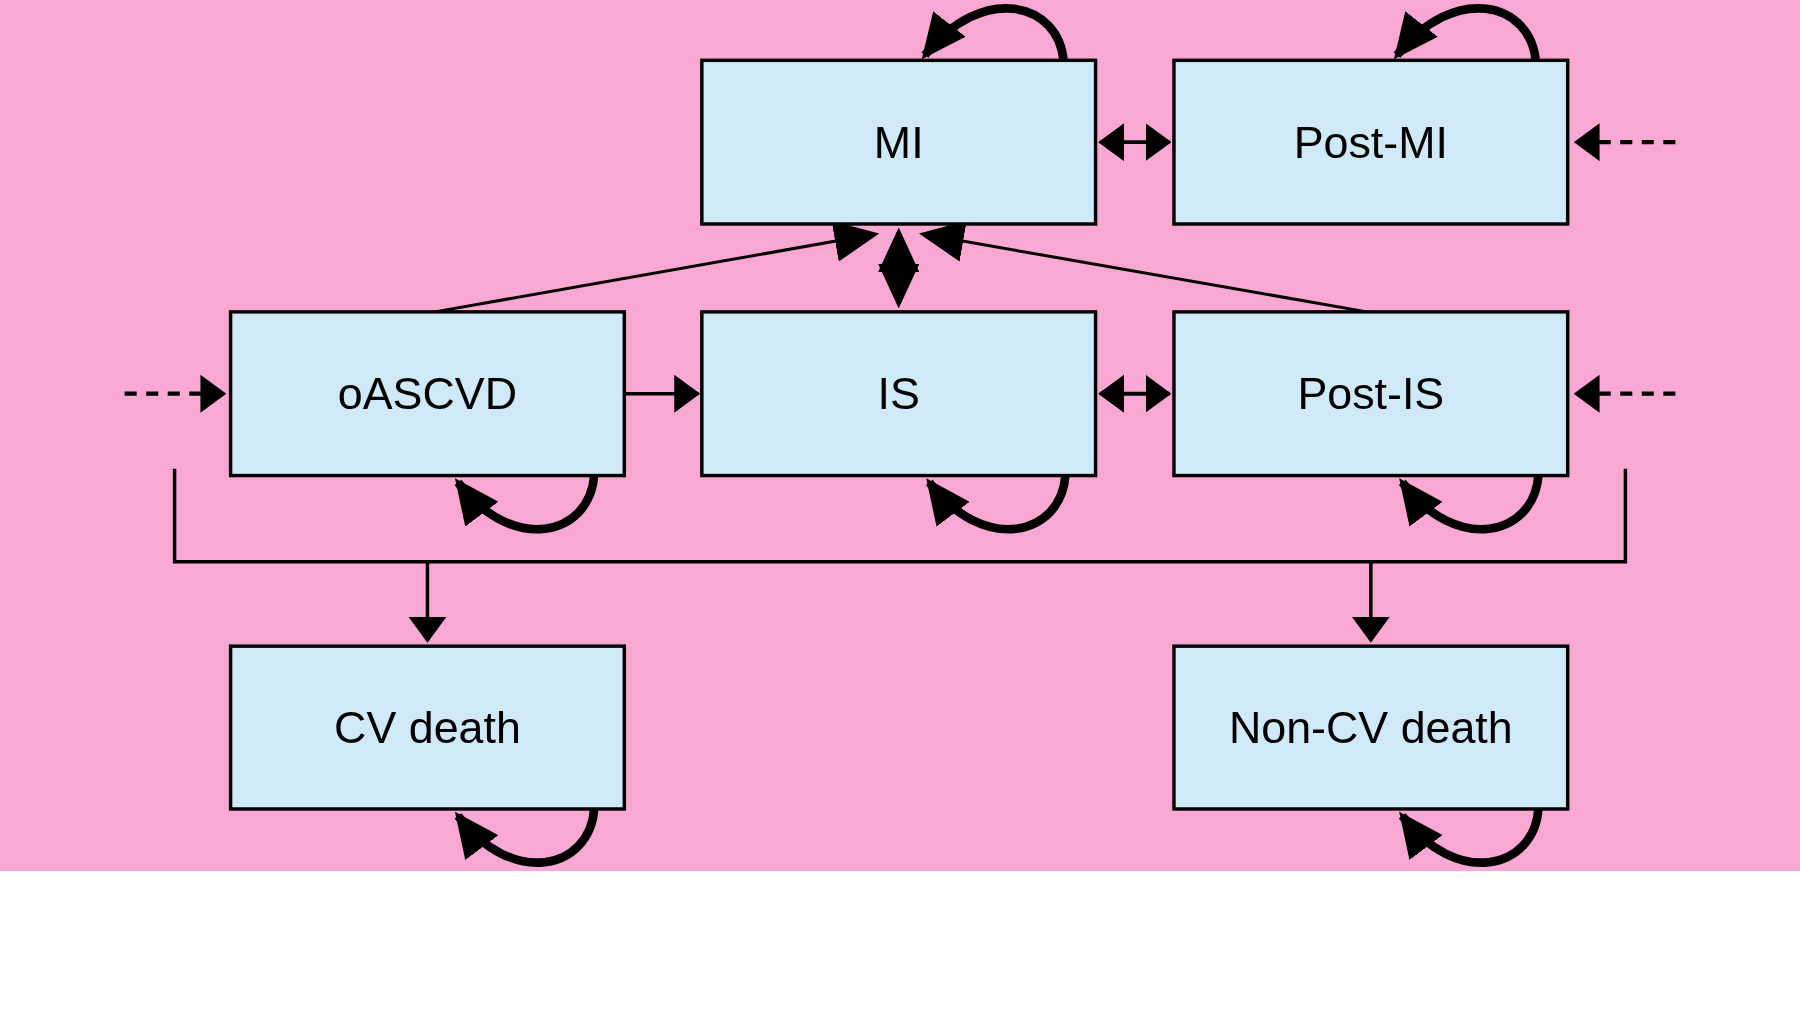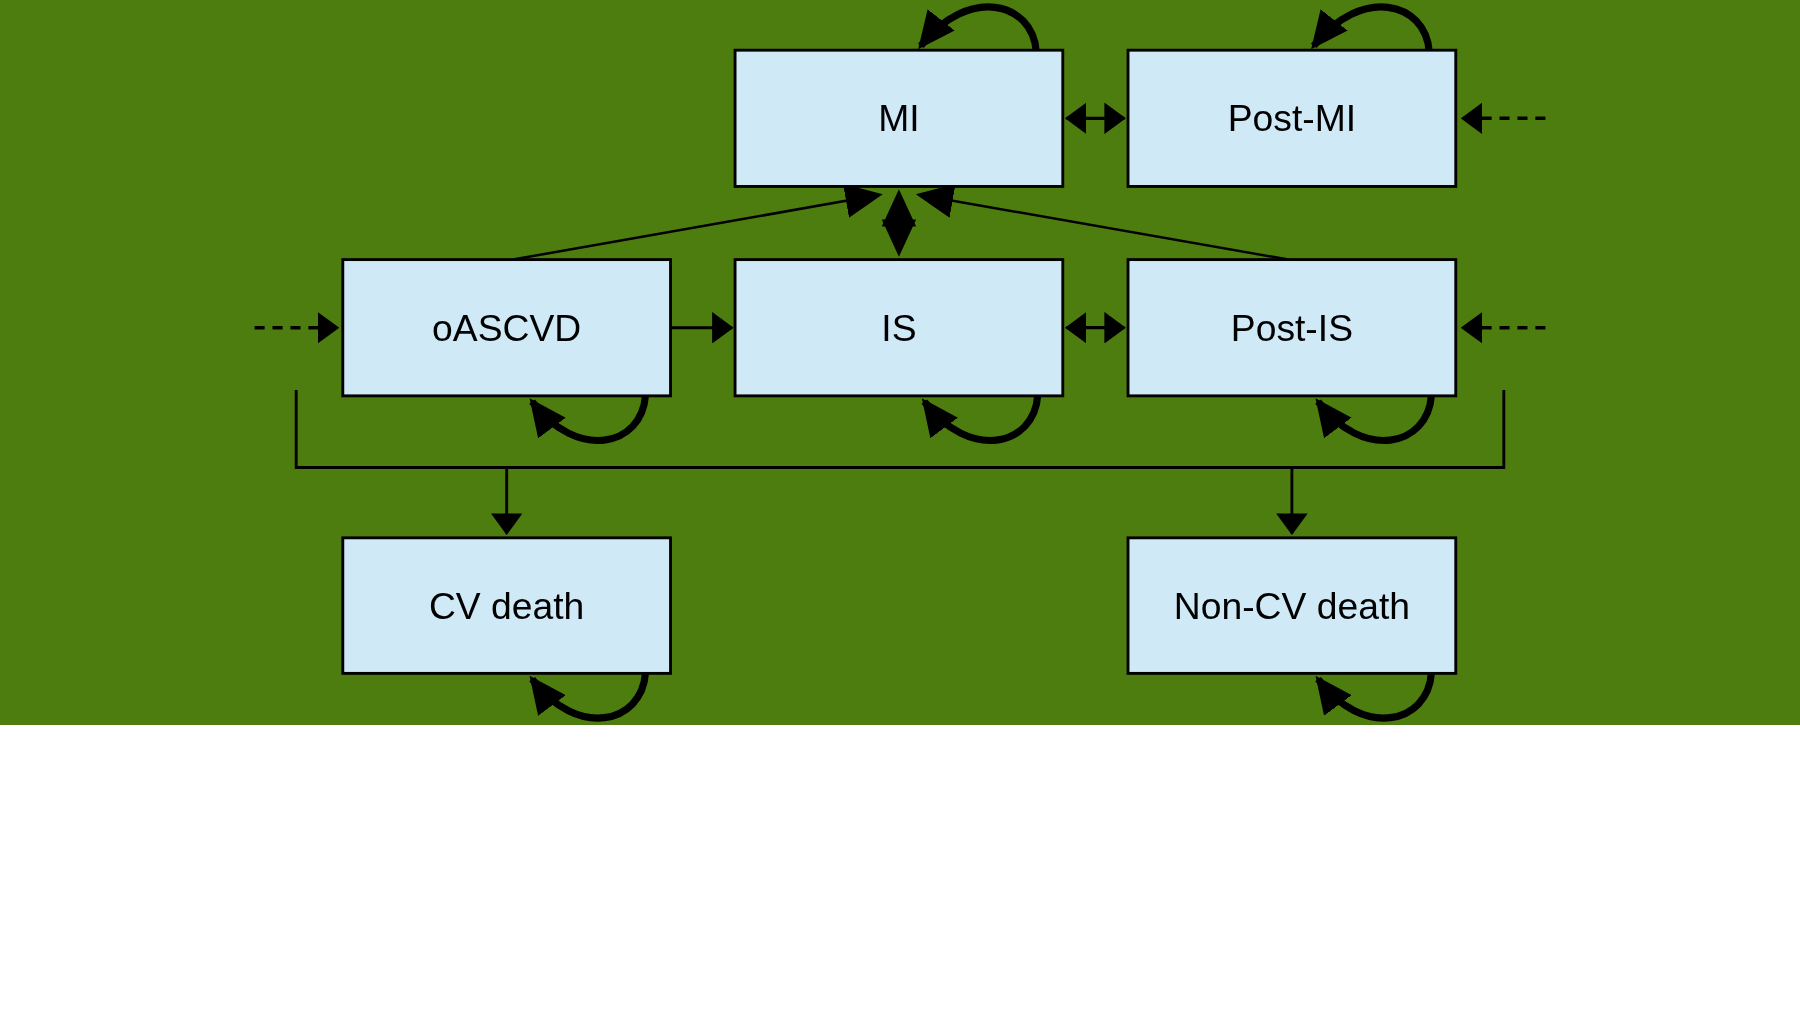--- a/index.html
+++ b/index.html
@@ -1,19 +1,19 @@
 <!DOCTYPE html>
 <html><head>
 <meta charset="utf-8">
 <style>
   html,body{margin:0;padding:0;background:#ffffff;}
   .stage{
     position:relative;
-    width:1800px;height:725px;
-    background:#4d7c0f;
+    width:1800px;height:871px;
+    background:#f9a8d4;
     font-family:"Liberation Sans", sans-serif;
     overflow:hidden;
   }
   .stage svg{position:absolute;left:0;top:0;width:100%;height:100%;}
   .node-label{
     font-family:"Liberation Sans", sans-serif;
     font-size:52px;
     fill:#000000;
     text-anchor:middle;
   }

